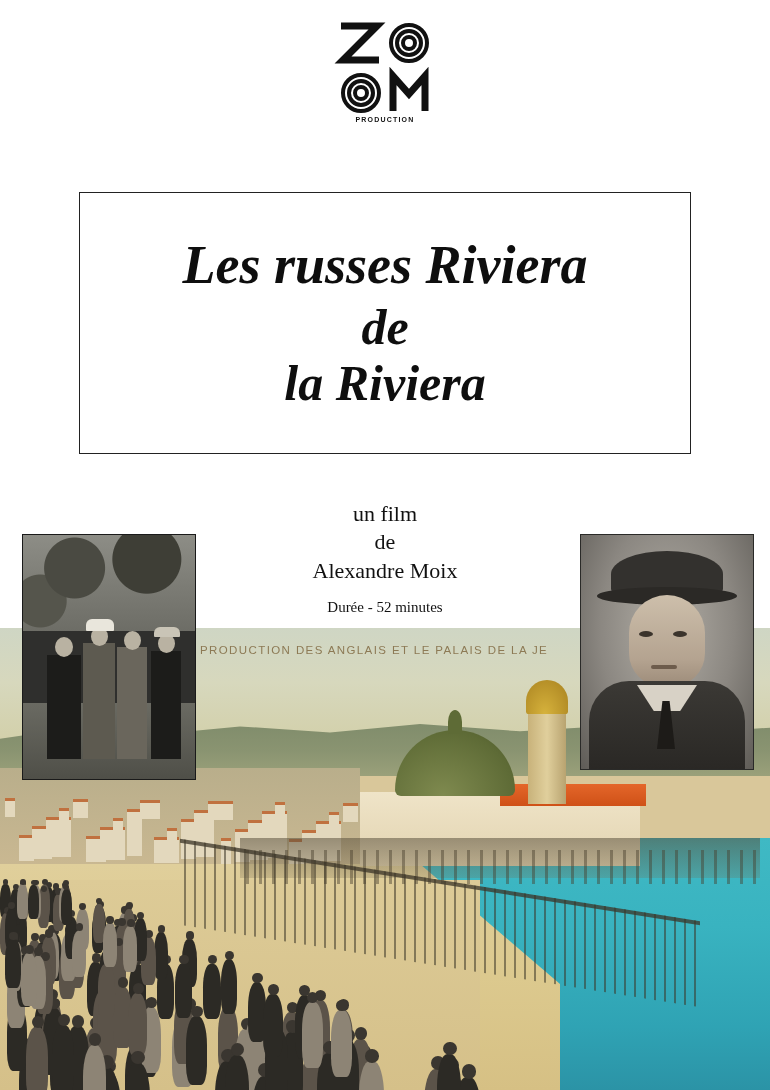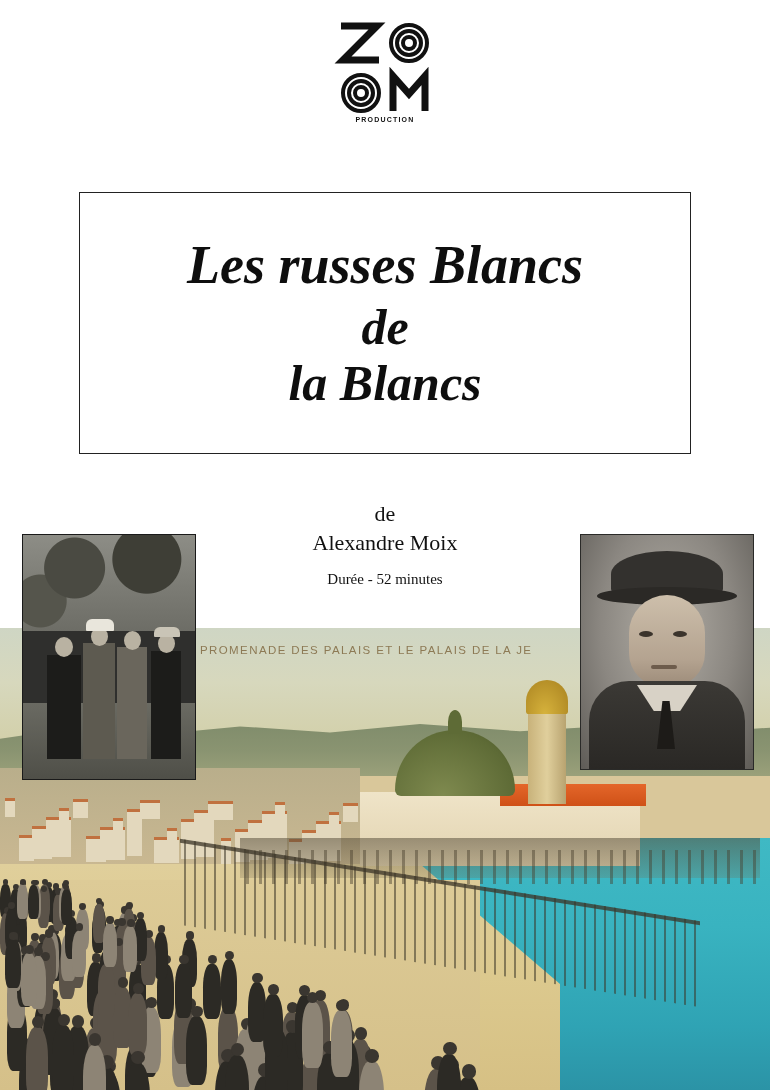--- a/index.html
+++ b/index.html
@@ -270,26 +270,27 @@
         <circle cx="30" cy="79" r="6"></circle>
 
         <path d="M62 97 V62 L78 80 L94 62 V97" stroke-width="7"></path>
       </g>
     </svg>
   </div>
   <div class="logo-sub">PRODUCTION</div>
 </div>
 
 <div class="title-box">
-  <div class="title-line title-line-1">Les russes Blancs</div>
+  <div class="title-line title-line-1">Les russes Riviera</div>
   <div class="title-line title-line-2">de</div>
-  <div class="title-line title-line-3">la Blancs</div>
+  <div class="title-line title-line-3">la Riviera</div>
 </div>
 
 <div class="credits">
+  <div class="c1">un film</div>
   <div class="c2">de</div>
   <div class="c3">Alexandre Moix</div>
   <div class="c4">Durée  - 52 minutes</div>
 </div>
 
 <div class="postcard">
   <div class="pc-sky"></div>
   <div class="pc-hills"></div>
   <div class="pc-sea"></div>
   <div class="pc-town"></div>
@@ -669,21 +670,21 @@
       <div class="fig" style="left: 220.801px; top: 81.4884px; width: 16.7001px; height: 54.0252px;"></div>
       <div class="fig head" style="left: 224.976px; top: 73.1384px; width: 9.18504px; height: 9.18504px;"></div>
       <div class="fig" style="left: 124.618px; top: 185.173px; width: 25.0786px; height: 81.2555px;"></div>
       <div class="fig head" style="left: 130.888px; top: 172.634px; width: 13.7932px; height: 13.7932px;"></div>
       <div class="fig light" style="left: 71.9764px; top: 52.5142px; width: 14.3587px; height: 46.4159px;"></div>
       <div class="fig head" style="left: 75.566px; top: 45.3349px; width: 7.8973px; height: 7.8973px;"></div>
       <div class="fig" style="left: 263.408px; top: 115.766px; width: 19.4699px; height: 63.0273px;"></div>
       <div class="fig head" style="left: 268.275px; top: 106.031px; width: 10.7085px; height: 10.7085px;"></div>
     </div>
 
-  <div class="pc-caption">PROMENADE DES PALAIS ET LE PALAIS DE LA JE</div>
+  <div class="pc-caption">PRODUCTION DES ANGLAIS ET LE PALAIS DE LA JE</div>
 </div>
 
 <div class="inset-left">
   <div class="il-sky"></div>
   <div class="il-trees"></div>
   <div class="il-ground"></div>
 
   <div class="il-fig" style="left:24px;top:120px;width:34px;height:104px;"></div>
   <div class="il-head" style="left:32px;top:102px;width:18px;height:20px;"></div>
 

